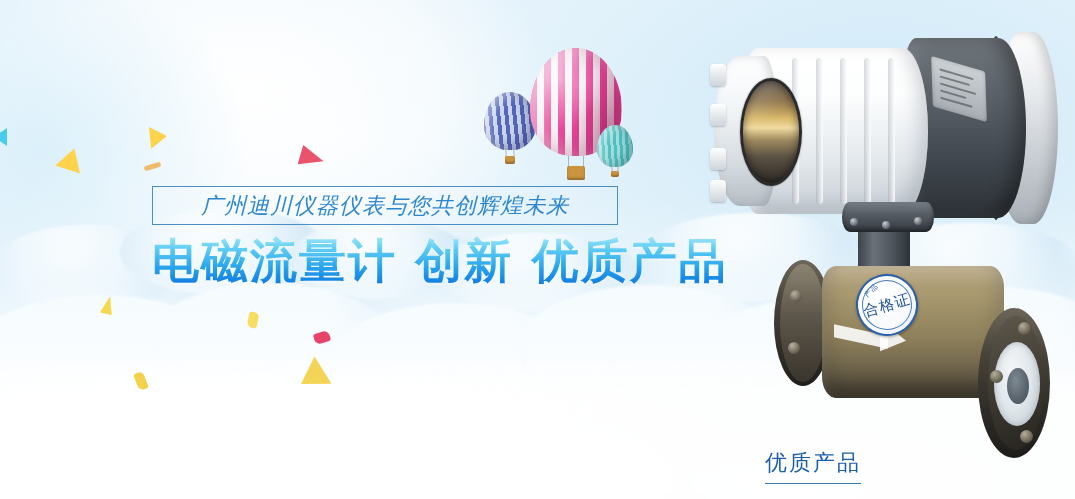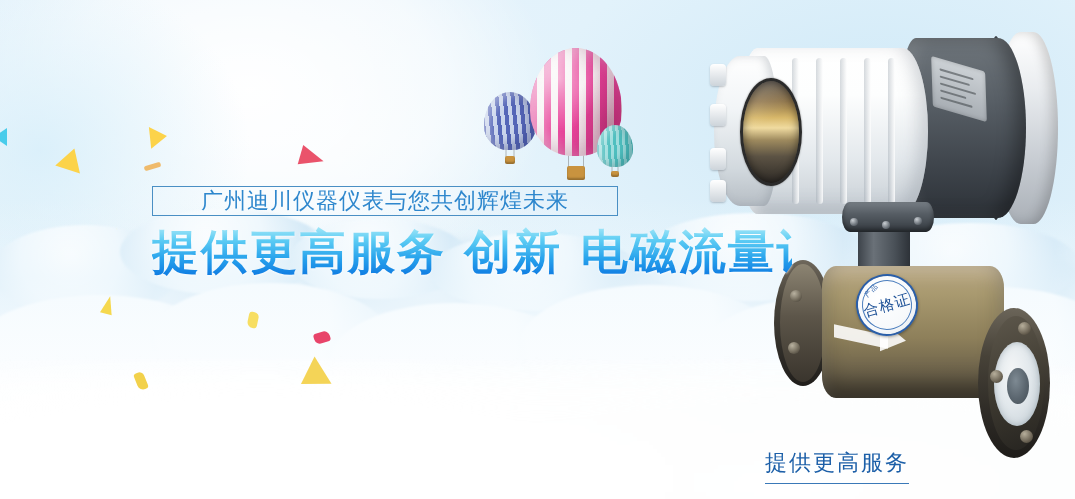--- a/index.html
+++ b/index.html
@@ -122,24 +122,25 @@
   }
 
   
   .tri { position:absolute; width:0; height:0; }
   .quad { position:absolute; }
 
   
   .copy { position:absolute; left:152px; top:186px; width:640px; }
 
   .tagline-box {
-    width:466px; height:30px;
+    width:466px; height:39px;
     border:1px solid #4a8fc4;
     display:flex; align-items:center; justify-content:center;
     background: rgba(255,255,255,0.04);
+    font-style: italic;
   }
   .tagline-box .txt {
     font-size:22px; letter-spacing:1px; color:#2e87cd;
     font-family:"DejaVu Sans","Liberation Sans",sans-serif;
     line-height:1;
   }
 
   .headline {
     margin-top:10px;
     font-size:47px; font-weight:bold; letter-spacing:2px;
@@ -480,18 +481,18 @@
     <div class="sticker">
       <div class="sticker-arc">产品</div>
       <div class="inner">合格证</div>
     </div>
   </div>
 
   <div class="copy">
     <div class="tagline-box">
       <span class="txt">广州迪川仪器仪表与您共创辉煌未来</span>
     </div>
-    <div class="headline">提供更高服务 创新 电磁流量计</div>
-  </div>
-
-  <div class="product-caption">提供更高服务</div>
+    <div class="headline">电磁流量计 创新 优质产品</div>
+  </div>
+
+  <div class="product-caption">优质产品</div>
 
 </div>
 
 </body></html>

